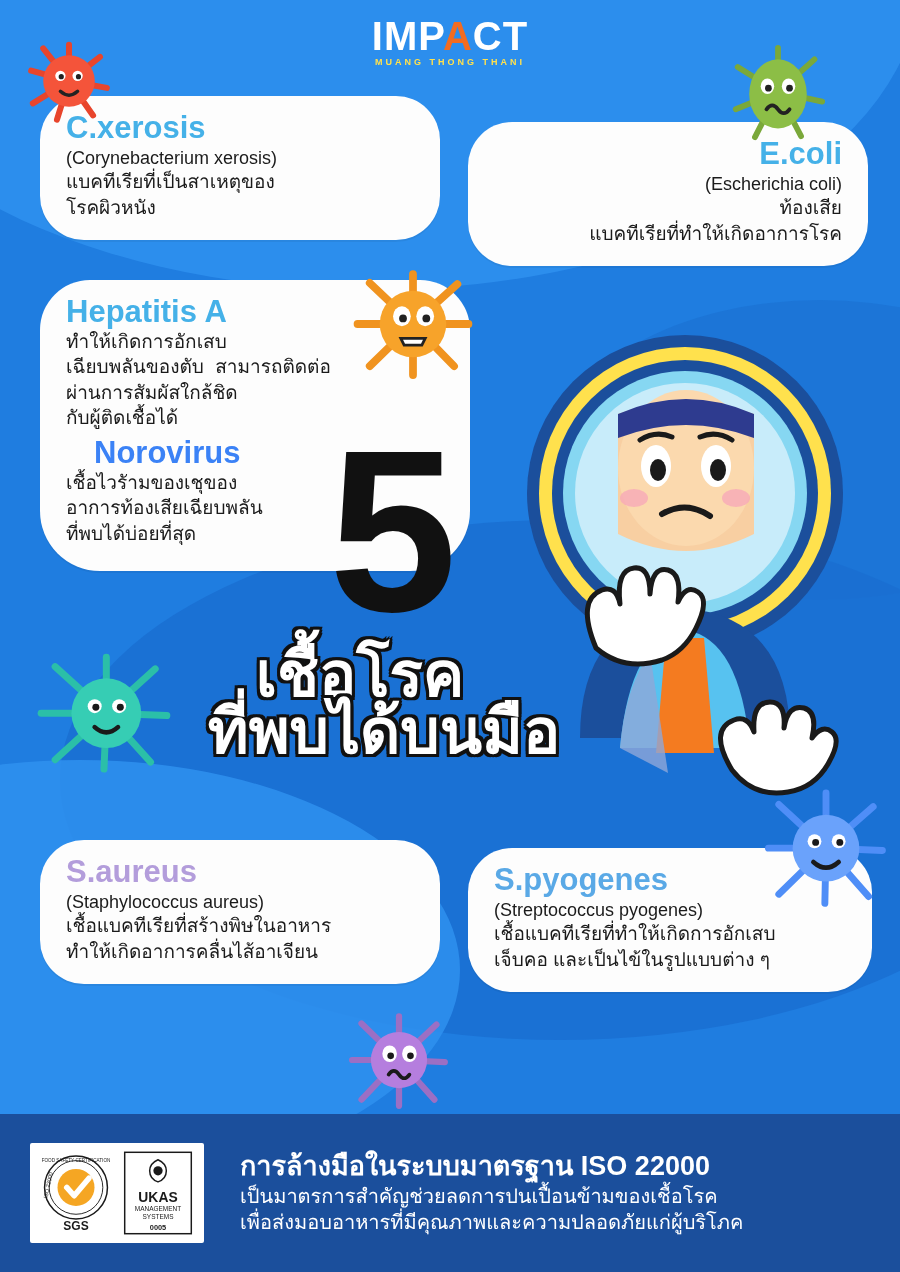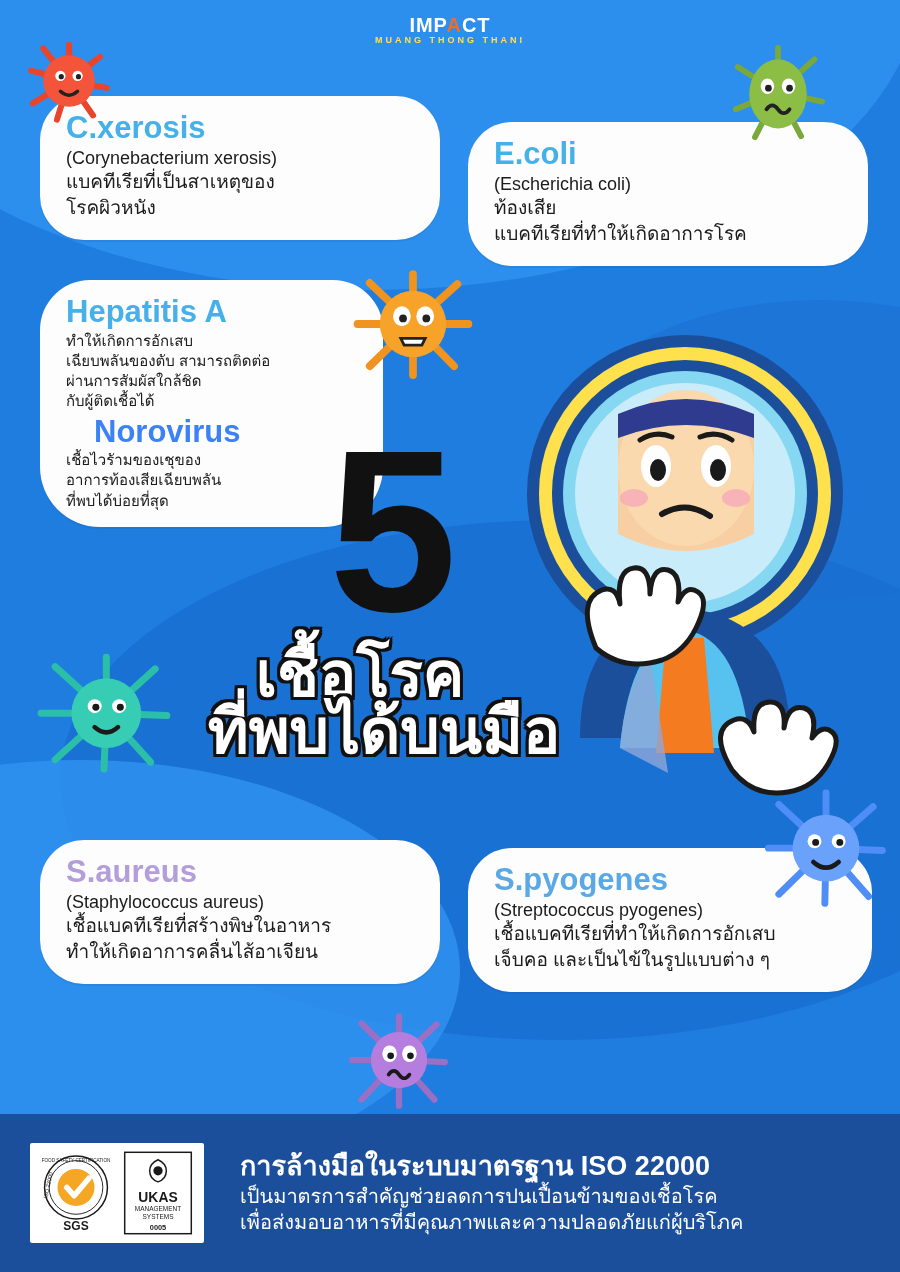--- a/index.html
+++ b/index.html
@@ -25,21 +25,21 @@
   .bg2 { width: 1000px; height: 520px; left: 60px; top: 520px; background: #1a6fd1; }
   .bg3 { width: 760px; height: 420px; left: -300px; top: 760px; background: #2f90ef; }
   .bg4 { width: 520px; height: 300px; left: 560px; top: 300px; background: #1a6fd1; opacity:.6; }
 
   
   .logo {
     position: absolute; left: 0; right: 0; top: 14px;
     text-align: center; z-index: 20;
   }
   .logo-main {
-    font-size: 20px; font-weight: bold; color: #ffffff;
+    font-size: 40px; font-weight: bold; color: #ffffff;
     letter-spacing: 1px;
   }
   .logo-main .accent { color: #f26c21; }
   .logo-sub {
     font-size: 9px; color: #ffe14d; letter-spacing: 3px; font-weight: bold;
     margin-top: -2px;
   }
 
   
   .bubble {
@@ -61,27 +61,27 @@
     font-size: 19px; color: #1b1b1b; line-height: 1.35;
   }
   .t-cxerosis  { color: #45b1e8; }
   .t-ecoli     { color: #45b1e8; }
   .t-hepa      { color: #45b1e8; font-size: 35px; }
   .t-noro      { color: #3b82f6; font-size: 33px; margin-left: 28px; }
   .t-saureus   { color: #b39ddb; }
   .t-spyo      { color: #5aa9e6; }
 
   #b-cxerosis { left: 40px;  top: 96px;  width: 400px; }
-  #b-ecoli    { left: 468px; top: 122px; width: 400px; }
-  #b-mid      { left: 40px;  top: 280px; width: 343px; border-radius: 50px 50px 60px 60px; padding-bottom: 12px;}
+  #b-ecoli    { left: 468px; top: 122px; width: 400px; text-align: right; }
+  #b-mid      { left: 40px;  top: 280px; width: 430px; border-radius: 50px 50px 60px 60px; padding-bottom: 18px;}
   #b-saureus  { left: 40px;  top: 840px; width: 400px; }
   #b-spyo     { left: 468px; top: 848px; width: 404px; }
 
   .mid-block { margin-bottom: 4px; }
-  .mid-block .desc { font-size: 15px; }
+  .mid-block .desc { font-size: 19px; font-family: Liberation Mono, monospace; }
 
   
   .headline {
     position: absolute; left: 0; width: 720px; top: 440px;
     z-index: 14; text-align: center; pointer-events: none;
   }
   .big5 {
     font-size: 230px; font-weight: bold; color: #111111;
     line-height: .8; letter-spacing: -6px;
     margin-left: 60px;

